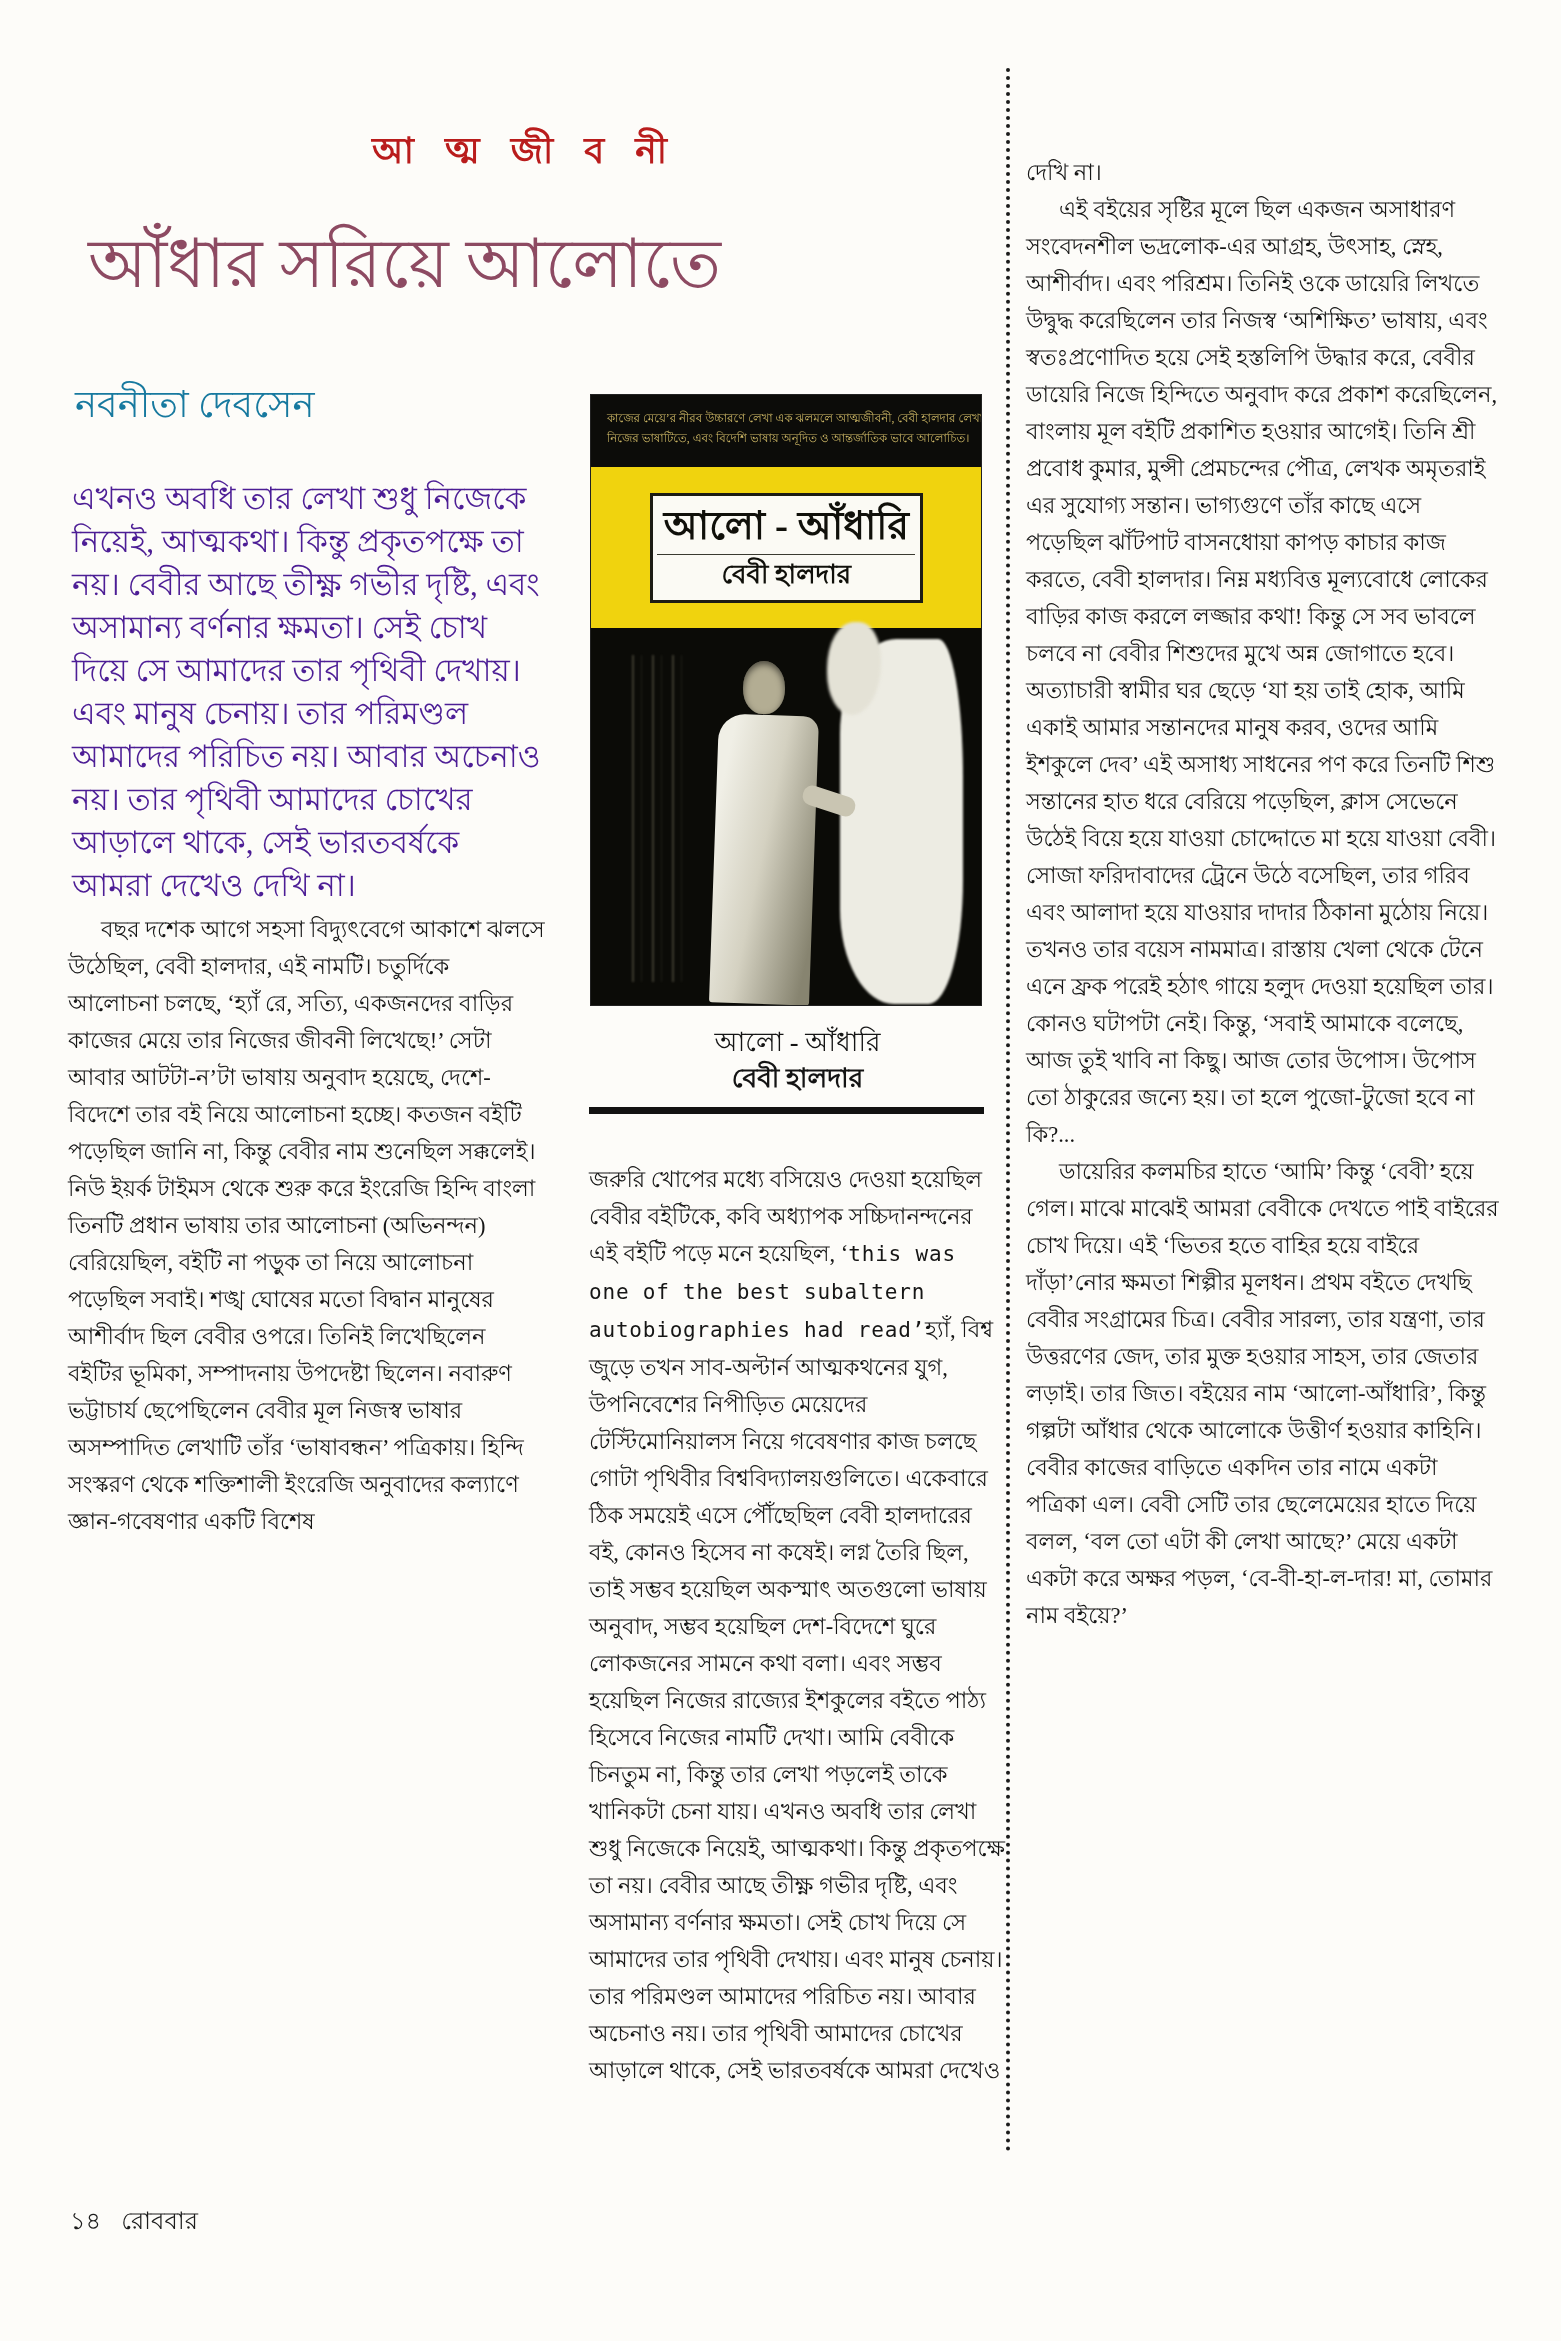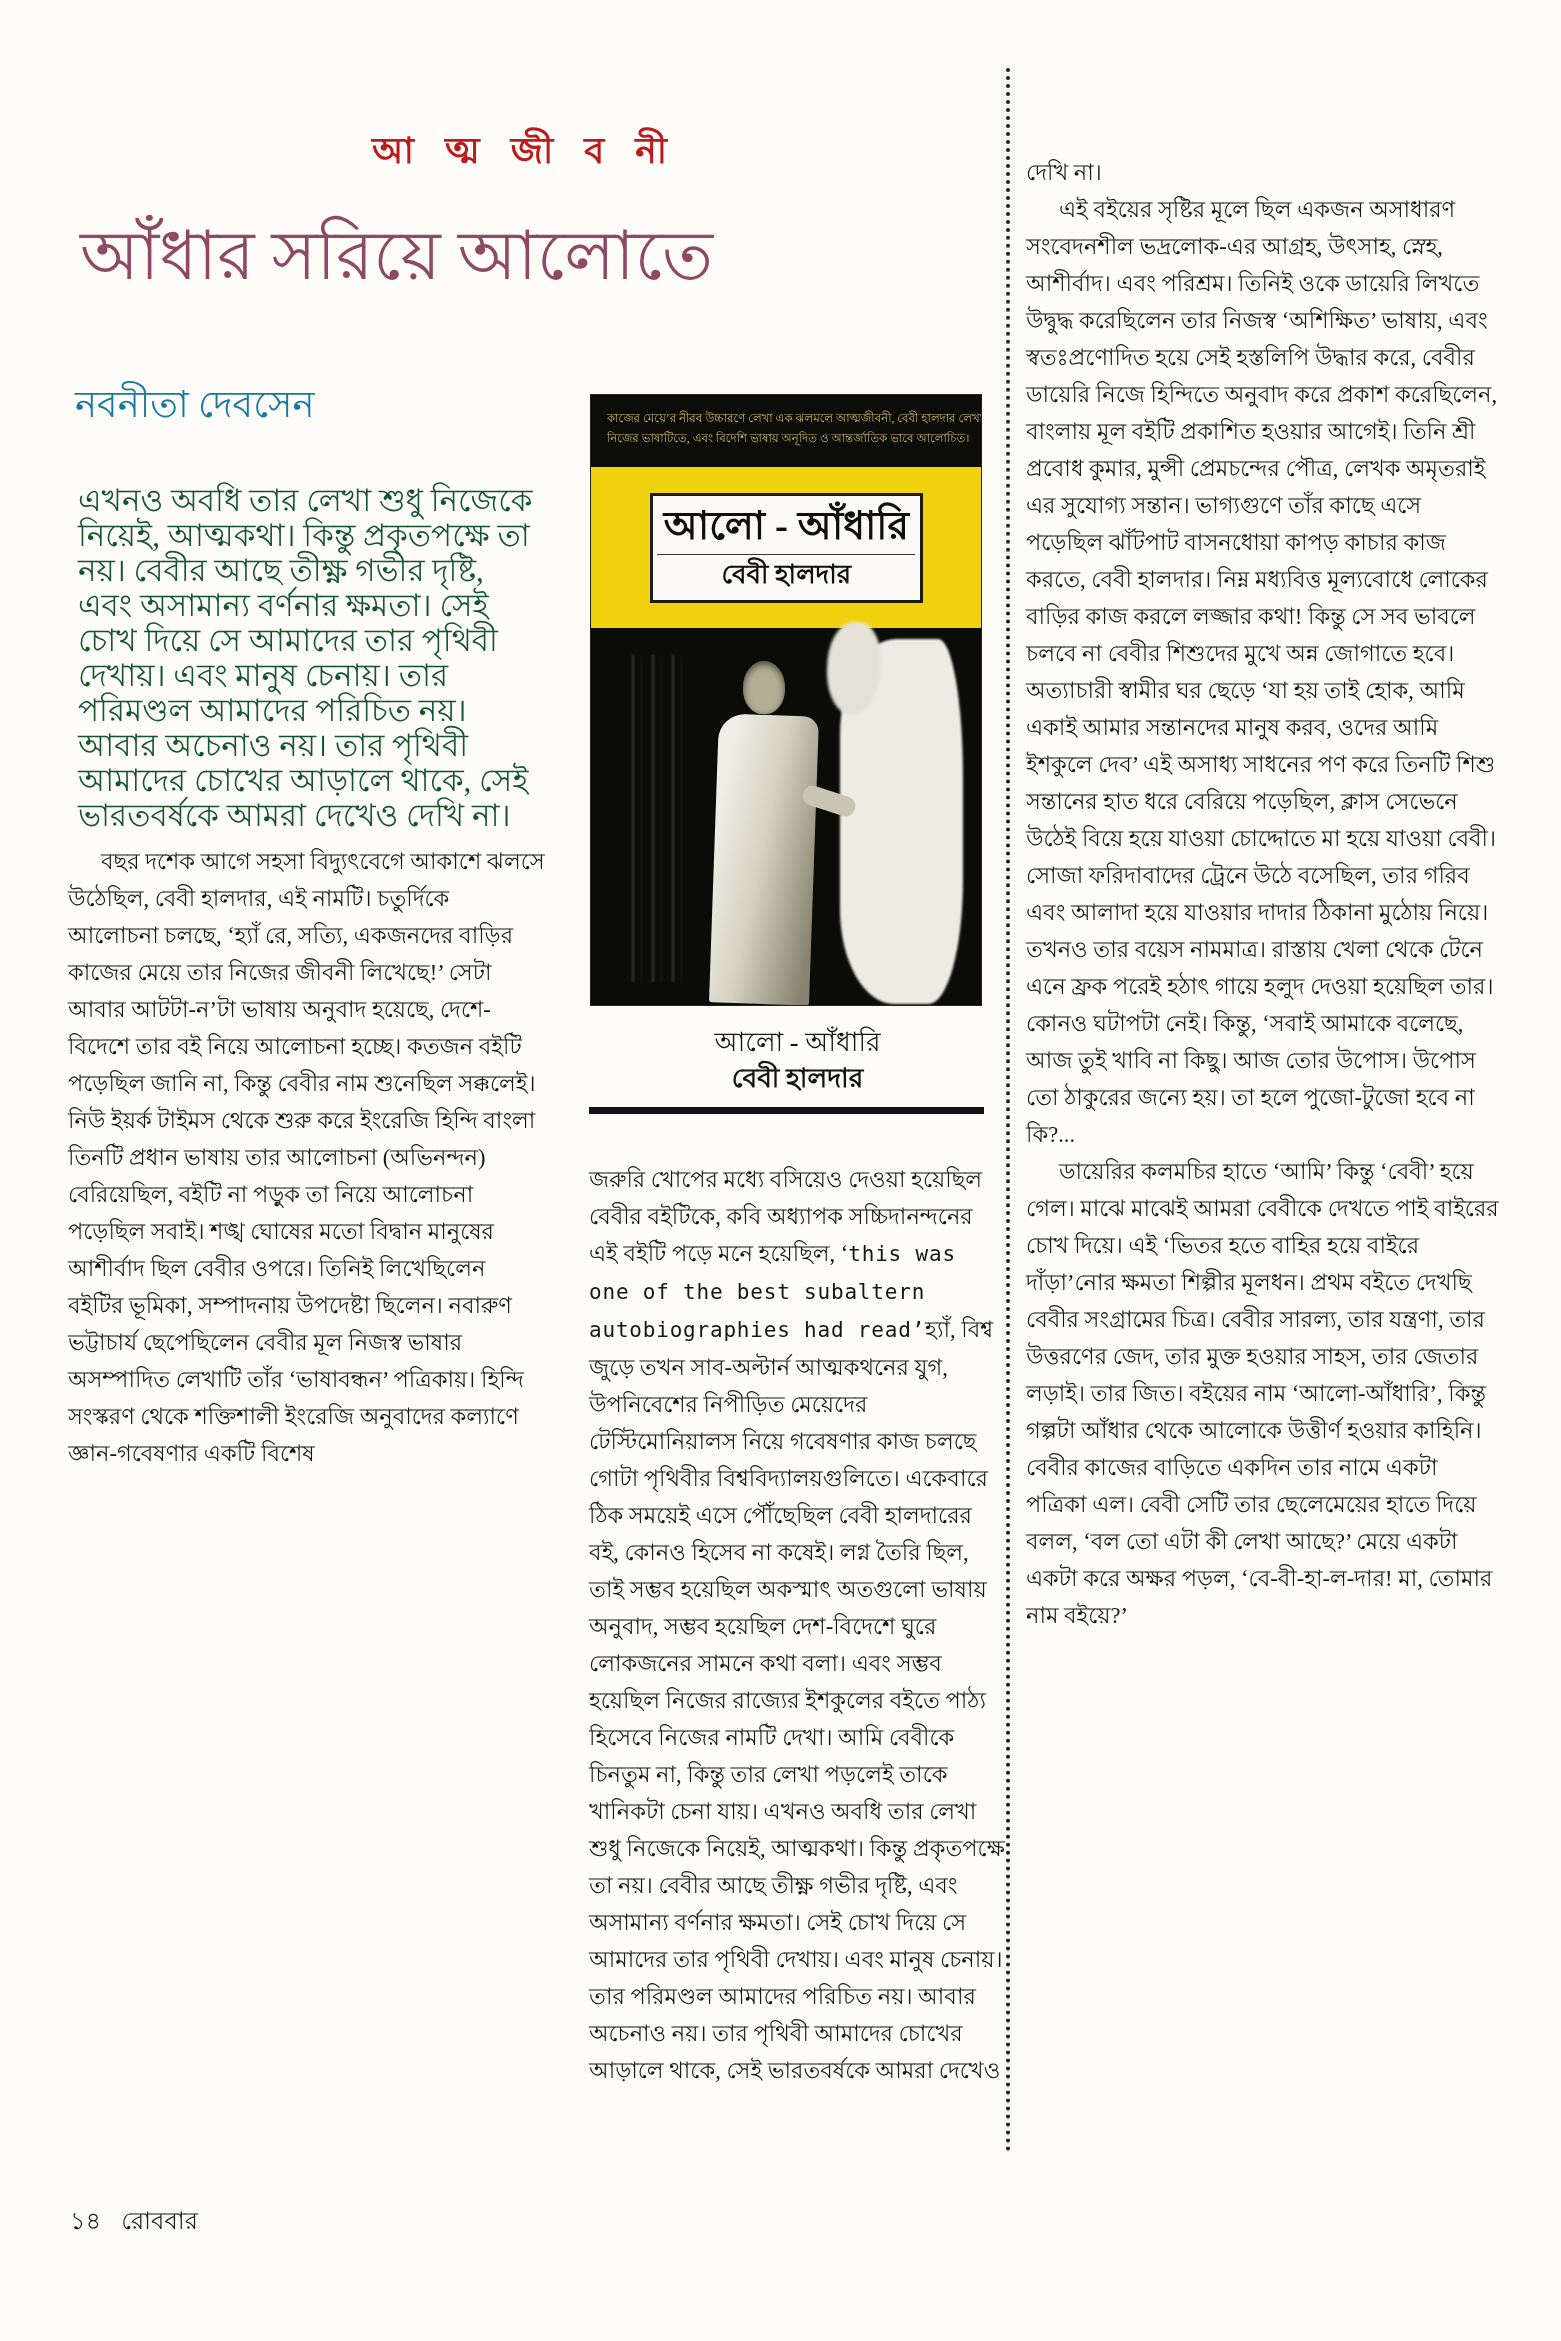--- a/index.html
+++ b/index.html
@@ -11,33 +11,33 @@
     color: #141414;
     overflow: hidden;
   }
   .kicker {
     position: absolute; left: 372px; top: 123px;
     font-size: 36px; letter-spacing: 11px; color: #b91c1c;
     font-weight: 700;
   }
   .headline {
     position: absolute; left: 72px; top: 208px; width: 498px;
-    margin: 8px; text-align: center;
+    margin: 16px; text-align: center;
     font-size: 68px; font-weight: 500; line-height: 1.2;
     color: #8d4a62; white-space: nowrap;
   }
   .author {
     position: absolute; left: 75px; top: 375px;
     font-size: 37px; color: #17799f; font-weight: 500;
   }
   .col-left {
     position: absolute; left: 68px; top: 473px; width: 477px;
   }
   .lede {
-    margin: 10px; font-size: 31px; line-height: 35px; color: #14532d;
+    margin: 4px; font-size: 31px; line-height: 43px; color: #4c1d95;
   }
   p.body { margin: 0; font-size: 22.5px; line-height: 37px; color: #161616; }
   .col-left p.body.first { margin-top: 36px; }
   p.indent { text-indent: 33px; }
   .col-mid {
     position: absolute; left: 589px; top: 395px; width: 417px;
   }
   .book-cover {
     position: relative; width: 390px; height: 610px; margin-left: 2.3px;
     background: #0c0c09; overflow: hidden; outline: 0.8px solid #222;

